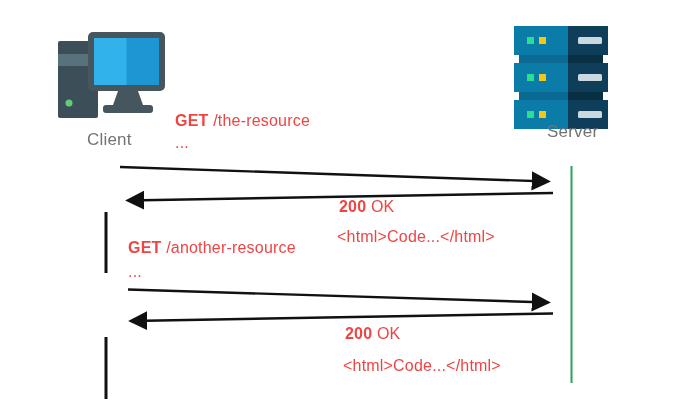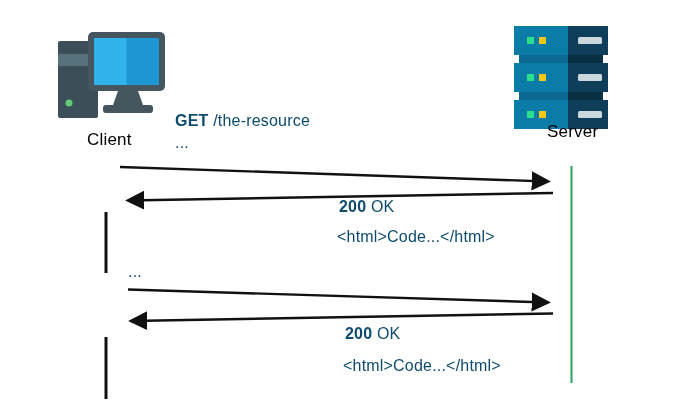--- a/index.html
+++ b/index.html
@@ -9,29 +9,29 @@
     height: 417px;
     background: #ffffff;
     overflow: hidden;
     font-family: "Liberation Sans", sans-serif;
   }
   .abs { position: absolute; }
   .msg {
     position: absolute;
     font-size: 16px;
     line-height: 1.15;
-    color: #0c4a6e;
+    color: #ef4444;
     white-space: nowrap;
     letter-spacing: 0.2px;
   }
   .msg b { font-weight: 700; }
   .node-label {
     position: absolute;
     font-size: 17px;
-    color: #000000;
+    color: #737373;
     letter-spacing: 0.2px;
   }
   #overlay { position: absolute; left: 0; top: 0; pointer-events: none; }
 </style>
 </head>
 <body>
 
 <div id="canvas">
 
   <svg id="overlay" width="700" height="417" viewBox="0 0 700 417">
@@ -110,20 +110,24 @@
     <span>/the-resource</span>
   </div>
   <div class="msg" style="left:175px; top:134px">...</div>
 
   <div class="msg" style="left:339px; top:198px">
     <b>200</b>
     <span>OK</span>
   </div>
   <div class="msg" style="left:337px; top:228px">&lt;html&gt;Code...&lt;/html&gt;</div>
 
+  <div class="msg" style="left:128px; top:239px">
+    <b>GET</b>
+    <span>/another-resource</span>
+  </div>
   <div class="msg" style="left:128px; top:263px">...</div>
 
   <div class="msg" style="left:345px; top:325px">
     <b>200</b>
     <span>OK</span>
   </div>
   <div class="msg" style="left:343px; top:357px">&lt;html&gt;Code...&lt;/html&gt;</div>
 
 </div>
 

